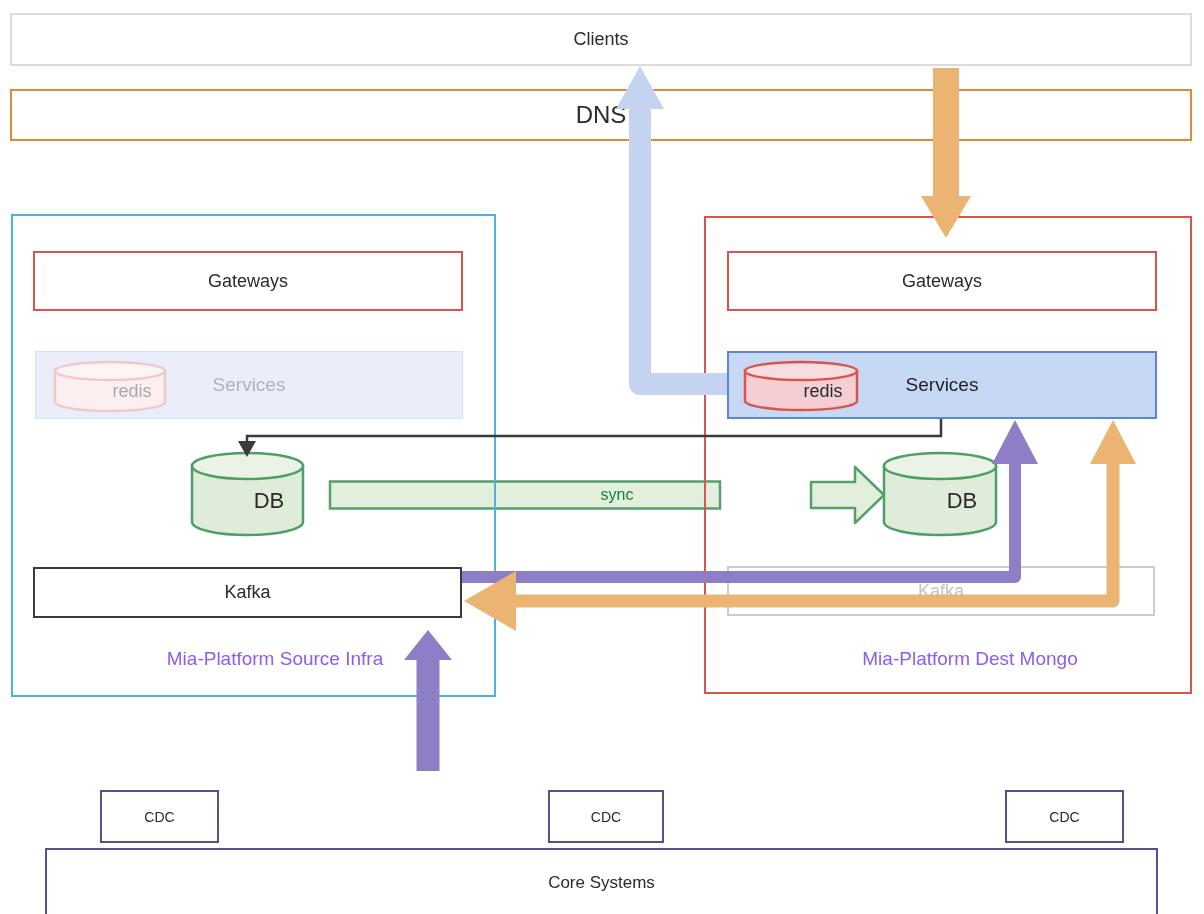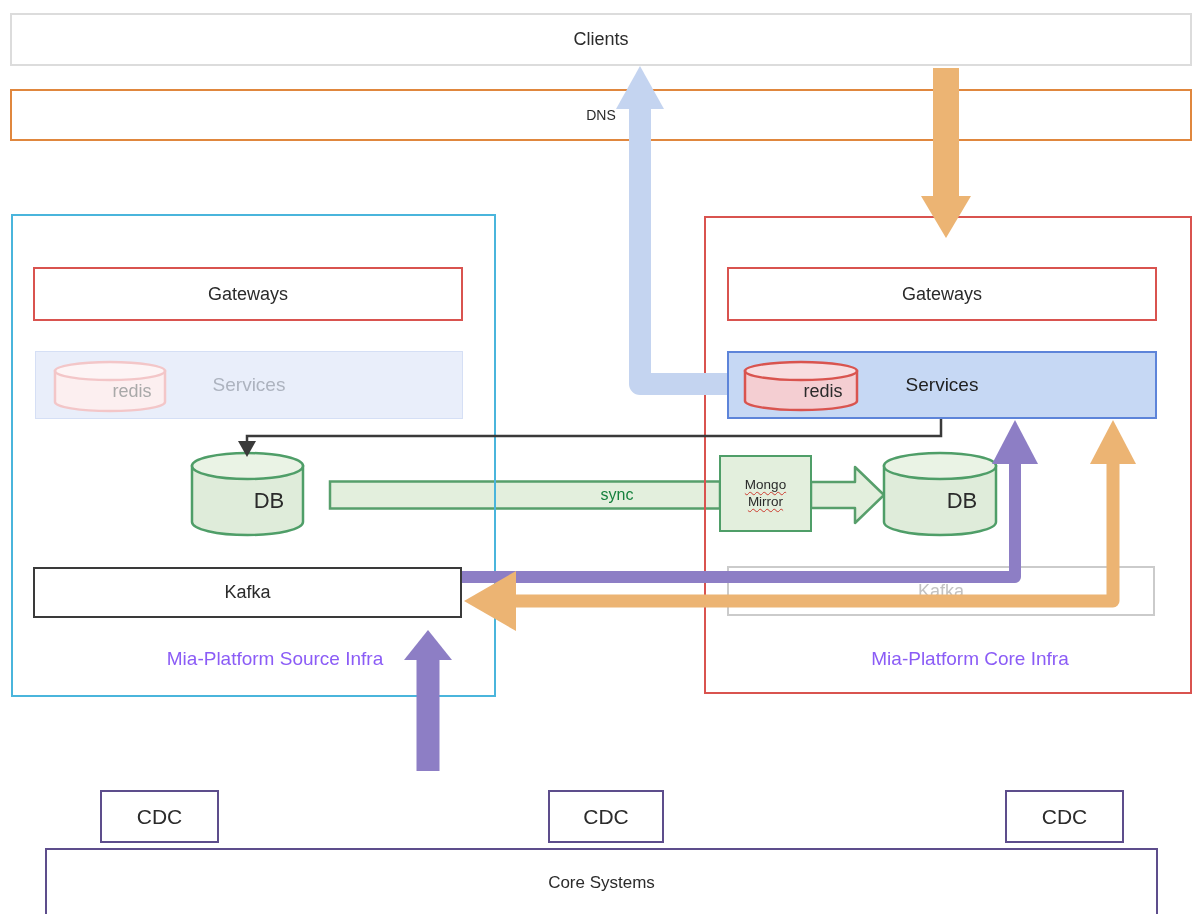--- a/index.html
+++ b/index.html
@@ -6,36 +6,36 @@
   .stage{
     position:relative;width:1204px;height:914px;background:#ffffff;
     font-family:"Liberation Sans",sans-serif;color:#2b2b2b;overflow:hidden;border-radius:17px;
   }
   .box{position:absolute;box-sizing:border-box;background:transparent;}
   .lbl{position:absolute;transform:translate(-50%,-50%);white-space:nowrap;margin-left:22px;}
   .center-lbl{display:flex;align-items:center;justify-content:center;width:100%;height:100%;}
 
   
   .clients{left:10px;top:13px;width:1182px;height:53px;border:2px solid #dcdcdc;font-size:18px;}
-  .dns{left:10px;top:89px;width:1182px;height:52px;border:2px solid #e0873e;font-size:14px;}
+  .dns{left:10px;top:89px;width:1182px;height:52px;border:2px solid #e0873e;font-size:24px;}
   .src-infra{left:11px;top:214px;width:485px;height:483px;border:2.5px solid #4ab5dc;}
   .dst-infra{left:704px;top:216px;width:488px;height:478px;border:2.5px solid #d9534f;}
   .core{left:45px;top:848px;width:1113px;height:70px;border:2.5px solid #5d4d8c;}
 
   
-  .gw{width:430px;height:54px;border:2.5px solid #d9534f;background:#fff;font-size:18px;margin-top:16px;}
+  .gw{width:430px;height:60px;border:2.5px solid #d9534f;background:#fff;font-size:18px;}
   .gw.src{left:33px;top:251px;} .gw.dst{left:727px;top:251px;}
   .svc-src{left:35px;top:351px;width:428px;height:68px;background:#e9eefa;border:1.5px solid #d5dff5;font-size:19px;color:#adb3bf;}
   .svc-dst{left:727px;top:351px;width:430px;height:68px;background:#c6d8f4;border:2px solid #5d84d9;font-size:19px;color:#1f1f1f;}
   .kafka-src{left:33px;top:567px;width:429px;height:51px;border:2.5px solid #3a3a3a;background:#fff;font-size:18px;}
   .kafka-dst{left:727px;top:566px;width:428px;height:50px;border:2px solid #cbcbcb;background:#fff;font-size:18px;color:#c2c2c2;}
   .mongo{left:719px;top:455px;width:93px;height:77px;border:2.5px solid #4f9e68;background:#e3efdd;
          display:flex;flex-direction:column;align-items:center;justify-content:center;font-size:13.5px;line-height:1.2;}
   .wavy{text-decoration:underline;text-decoration-style:wavy;text-decoration-color:#cc3b2f;text-decoration-thickness:1px;text-underline-offset:2px;}
-  .cdc{top:790px;width:119px;height:53px;border:2.5px solid #5d4d8c;background:#fff;font-size:21px;}
+  .cdc{top:790px;width:119px;height:53px;border:2.5px solid #5d4d8c;background:#fff;font-size:14px;}
   .cdc1{left:100px;} .cdc2{left:548px;width:116px;} .cdc3{left:1005px;}
 
   .infra-lbl{font-size:19px;color:#8b5cf6;}
   .core-lbl{font-size:17px;}
   .sync-lbl{font-size:16px;color:#15803d;}
   .db-lbl{font-size:22px;}
   .redis-lbl{font-size:18px;}
   .redis-lbl.faded{color:#a9a9a9;}
 
   svg.layer{position:absolute;left:0;top:0;} .z2{z-index:2;} .z3{z-index:3;} .z4{z-index:4;} .z5{z-index:5;} .z10{z-index:10;}
@@ -57,21 +57,21 @@
   </div>
 
   <div class="box dns z3">
     <div class="center-lbl">DNS</div>
   </div>
 
   <div class="box src-infra z3"></div>
   <div class="lbl infra-lbl z3" style="left:253px;top:659px;">Mia-Platform Source Infra</div>
 
   <div class="box dst-infra z3"></div>
-  <div class="lbl infra-lbl z3" style="left:948px;top:659px;">Mia-Platform Core Infra</div>
+  <div class="lbl infra-lbl z3" style="left:948px;top:659px;">Mia-Platform Dest Mongo</div>
 
   <div class="box gw src z3">
     <div class="center-lbl">Gateways</div>
   </div>
   <div class="box gw dst z3">
     <div class="center-lbl">Gateways</div>
   </div>
 
   <div class="box svc-src z3">
     <div class="center-lbl">Services</div>
@@ -80,24 +80,20 @@
     <div class="center-lbl">Services</div>
   </div>
 
   <div class="box kafka-src z3">
     <div class="center-lbl">Kafka</div>
   </div>
   <div class="box kafka-dst z3">
     <div class="center-lbl">Kafka</div>
   </div>
 
-  <div class="box mongo z3">
-    <span class="wavy">Mongo</span>
-    <span class="wavy">Mirror</span>
-  </div>
 
   <div class="lbl sync-lbl z3" style="left:595px;top:495px;">sync</div>
 
   <div class="box core z3">
     <div class="center-lbl core-lbl" style="align-items:center;">Core Systems</div>
   </div>
   <div class="box cdc cdc1 z3">
     <div class="center-lbl">CDC</div>
   </div>
   <div class="box cdc cdc2 z3">

